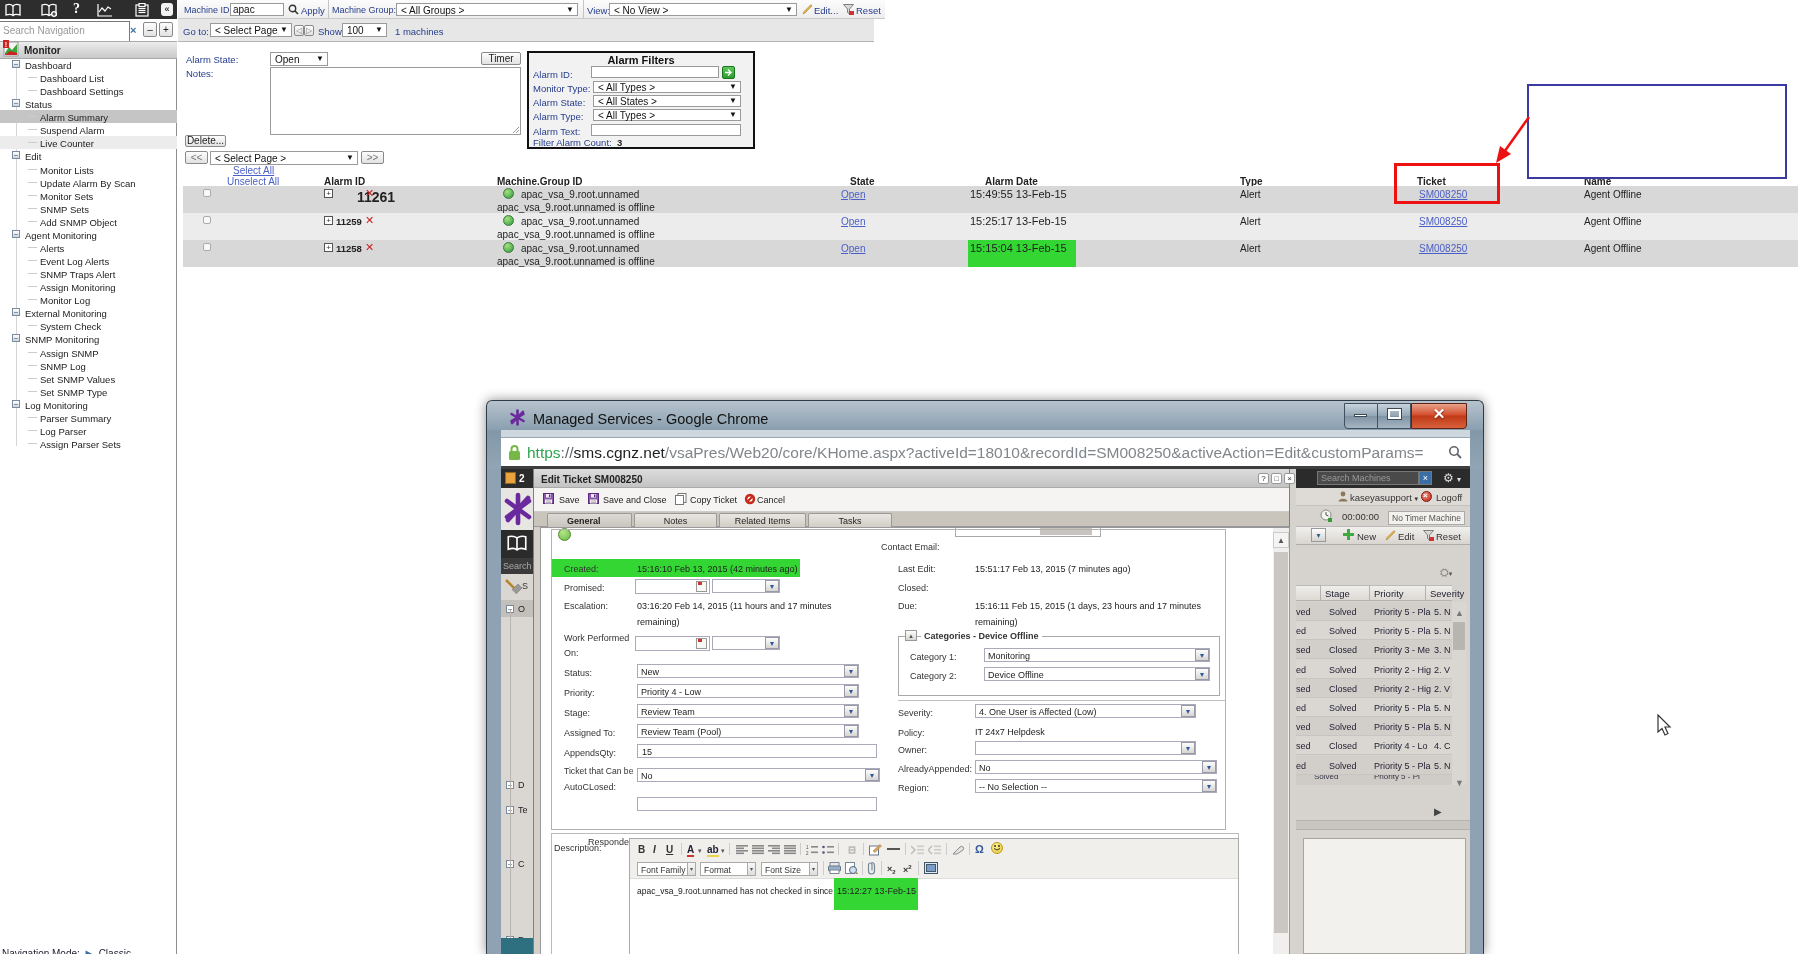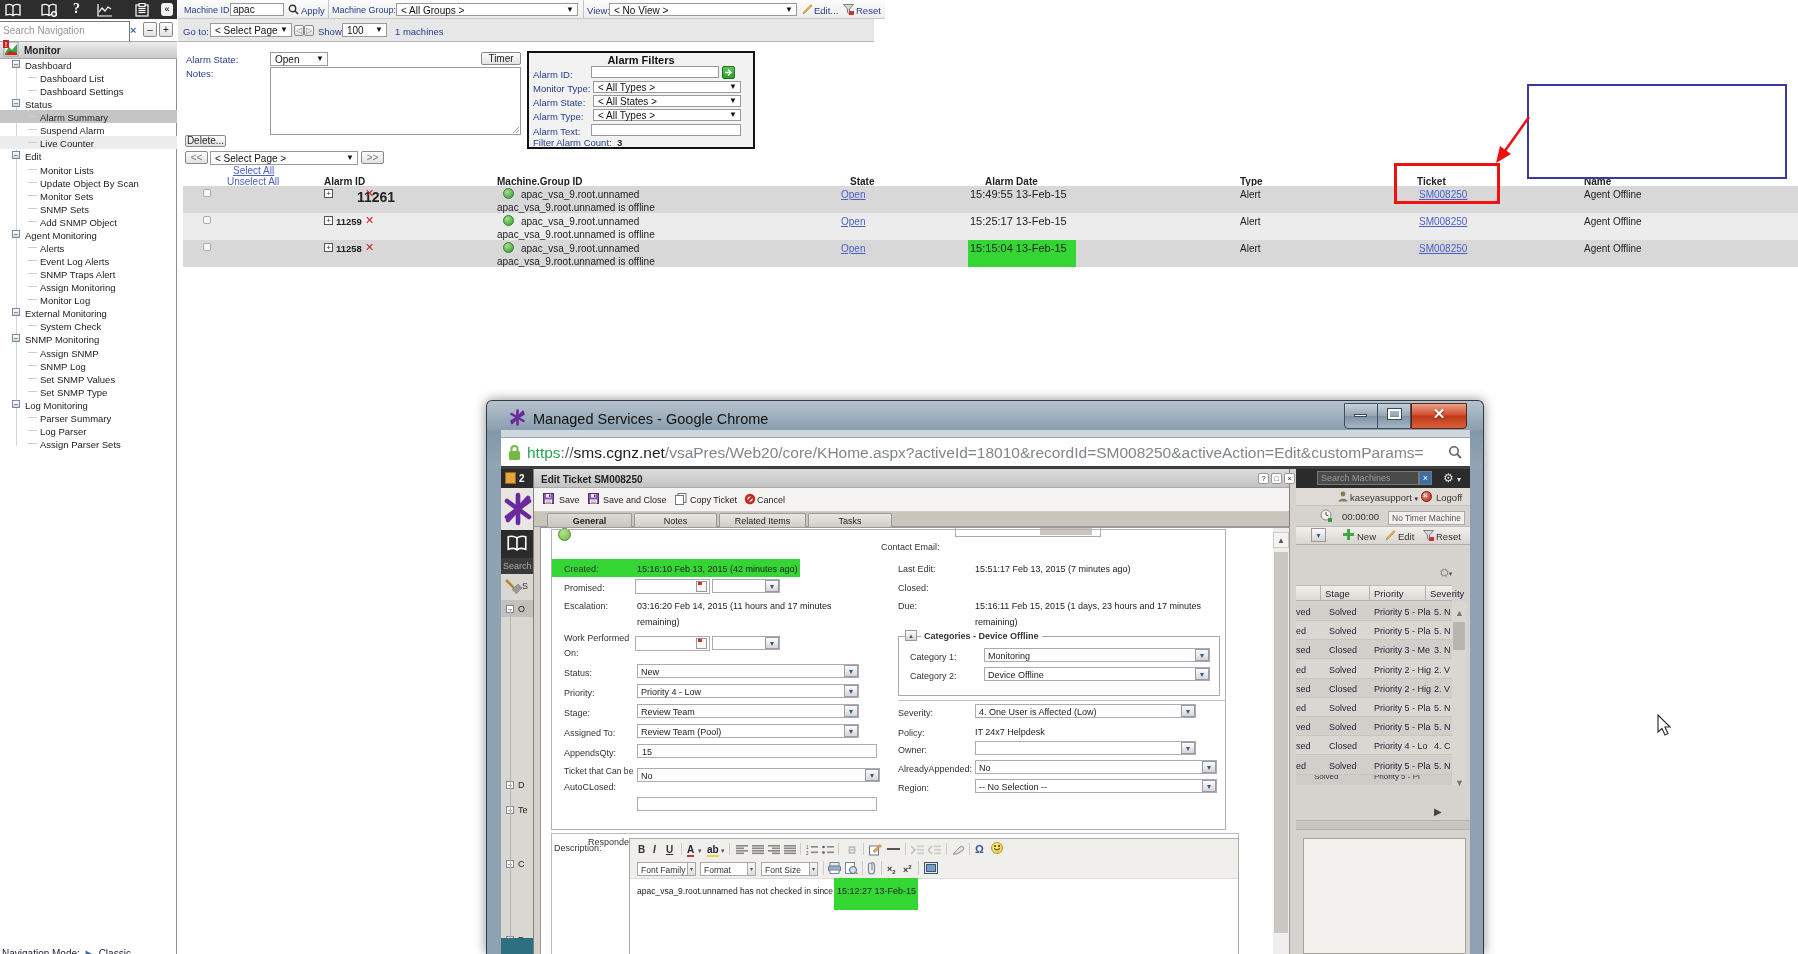--- a/index.html
+++ b/index.html
@@ -66,21 +66,21 @@
         <div class="abs" style="left:28px;top:142px;width:9px;height:1px;background:#ccc;"></div>
         <div class="abs" style="left:40px;top:138px;font-size:9.5px;color:#222;white-space:nowrap;">Live Counter</div>
         <div class="abs" style="left:0;top:149px;width:177px;height:13px;"></div>
         <div class="abs" style="left:12px;top:151px;width:8px;height:8px;border:1px solid #7a8aa0;background:linear-gradient(#fff,#cdd6e0);font-size:7px;line-height:6px;text-align:center;color:#345;">–</div>
         <div class="abs" style="left:25px;top:151px;font-size:9.5px;color:#222;white-space:nowrap;">Edit</div>
         <div class="abs" style="left:0;top:163px;width:177px;height:13px;"></div>
         <div class="abs" style="left:28px;top:169px;width:9px;height:1px;background:#ccc;"></div>
         <div class="abs" style="left:40px;top:165px;font-size:9.5px;color:#222;white-space:nowrap;">Monitor Lists</div>
         <div class="abs" style="left:0;top:176px;width:177px;height:13px;"></div>
         <div class="abs" style="left:28px;top:182px;width:9px;height:1px;background:#ccc;"></div>
-        <div class="abs" style="left:40px;top:178px;font-size:9.5px;color:#222;white-space:nowrap;">Update Object By Scan</div>
+        <div class="abs" style="left:40px;top:178px;font-size:9.5px;color:#222;white-space:nowrap;">Update Alarm By Scan</div>
         <div class="abs" style="left:0;top:189px;width:177px;height:13px;"></div>
         <div class="abs" style="left:28px;top:195px;width:9px;height:1px;background:#ccc;"></div>
         <div class="abs" style="left:40px;top:191px;font-size:9.5px;color:#222;white-space:nowrap;">Monitor Sets</div>
         <div class="abs" style="left:0;top:202px;width:177px;height:13px;"></div>
         <div class="abs" style="left:28px;top:208px;width:9px;height:1px;background:#ccc;"></div>
         <div class="abs" style="left:40px;top:204px;font-size:9.5px;color:#222;white-space:nowrap;">SNMP Sets</div>
         <div class="abs" style="left:0;top:215px;width:177px;height:13px;"></div>
         <div class="abs" style="left:28px;top:221px;width:9px;height:1px;background:#ccc;"></div>
         <div class="abs" style="left:40px;top:217px;font-size:9.5px;color:#222;white-space:nowrap;">Add SNMP Object</div>
         <div class="abs" style="left:0;top:228px;width:177px;height:13px;"></div>
@@ -522,21 +522,21 @@
         <rect x="0.5" y="2.5" width="8" height="9" fill="#fff" stroke="#777"></rect>
       </svg>
       <div class="abs" style="left:690px;top:495px;font-size:9px;color:#222;">Copy Ticket</div>
       <svg class="abs" style="left:744px;top:493px;" width="12" height="12" viewBox="0 0 12 12">
         <circle cx="6" cy="6" r="5.2" fill="#c8281a"></circle>
         <circle cx="6" cy="6" r="2.6" fill="#fff"></circle>
         <rect x="1.5" y="4.9" width="9" height="2.2" fill="#c8281a" transform="rotate(-45 6 6)"></rect>
       </svg>
       <div class="abs" style="left:757px;top:495px;font-size:9px;color:#222;">Cancel</div>
       <div class="abs" style="left:534px;top:512px;width:755px;height:15px;background:#c9c5bd;border-bottom:1px solid #999;"></div>
-      <div class="abs" style="left:547px;top:513px;width:85px;height:18px;background:linear-gradient(#dcdad5,#c2beb6);border:1px solid #999;border-bottom:none;border-radius:2px 2px 0 0;text-align:center;font-size:9px;color:#222;line-height:14px;font-weight:bold;">General</div>
+      <div class="abs" style="left:547px;top:513px;width:85px;height:18px;background:linear-gradient(#dcdad5,#c2beb6);border:1px solid #999;border-bottom:none;border-radius:2px 2px 0 0;font-size:9px;color:#222;line-height:14px;font-weight:bold;padding-left:19px;">General</div>
       <div class="abs" style="left:634px;top:513px;width:83px;height:14px;background:linear-gradient(#e8e6e1,#d2cec6);border:1px solid #999;border-bottom:none;border-radius:2px 2px 0 0;text-align:center;font-size:9px;color:#222;line-height:14px;">Notes</div>
       <div class="abs" style="left:719px;top:513px;width:87px;height:14px;background:linear-gradient(#e8e6e1,#d2cec6);border:1px solid #999;border-bottom:none;border-radius:2px 2px 0 0;text-align:center;font-size:9px;color:#222;line-height:14px;">Related Items</div>
       <div class="abs" style="left:808px;top:513px;width:84px;height:14px;background:linear-gradient(#e8e6e1,#d2cec6);border:1px solid #999;border-bottom:none;border-radius:2px 2px 0 0;text-align:center;font-size:9px;color:#222;line-height:14px;">Tasks</div>
       <div class="abs" style="left:540px;top:527px;width:750px;height:427px;background:#fff;border:1px solid #999;border-bottom:none;"></div>
       <div class="abs" style="left:1273px;top:528px;width:16px;height:426px;background:#f0efed;"></div>
       <div class="abs" style="left:1273px;top:532px;width:16px;height:16px;background:#f5f4f2;border:1px solid #ccc;color:#555;font-size:8px;text-align:center;line-height:15px;">▲</div>
       <div class="abs" style="left:1274px;top:552px;width:14px;height:381px;background:#cac7c3;"></div>
       <div class="abs" style="left:558px;top:528px;width:13px;height:13px;border-radius:50%;background:radial-gradient(circle at 35% 30%,#b5e58a,#6aba45);border:1px solid #4a8a2a;"></div>
       <div class="abs" style="left:955px;top:528px;width:146px;height:9px;background:#fff;border:1px solid #aaa;border-top:none;"></div>
       <div class="abs" style="left:1040px;top:528px;width:52px;height:7px;background:#c8c5c1;"></div>

